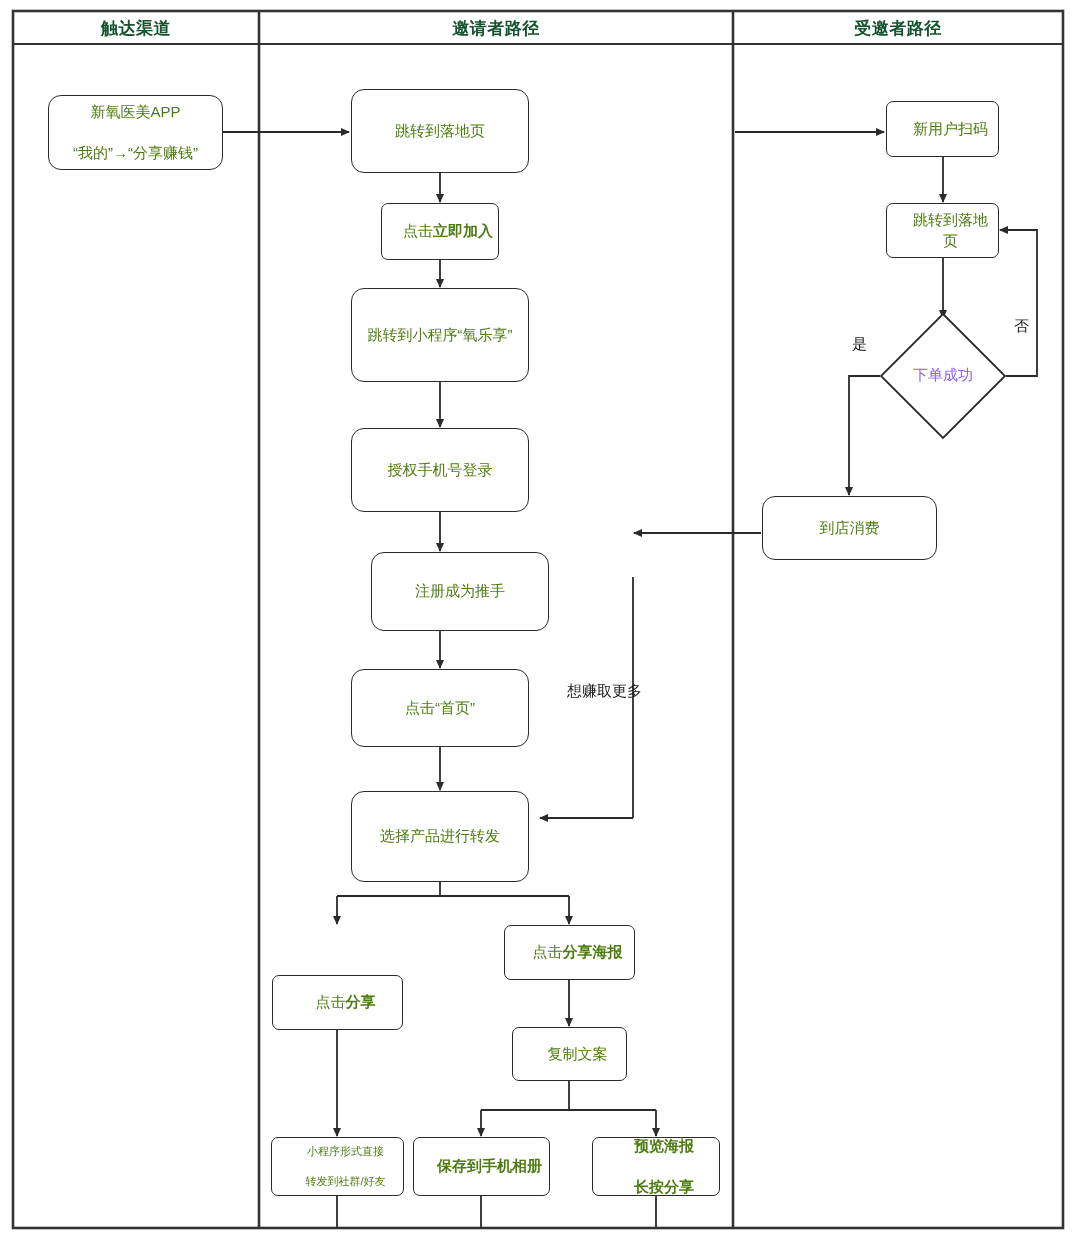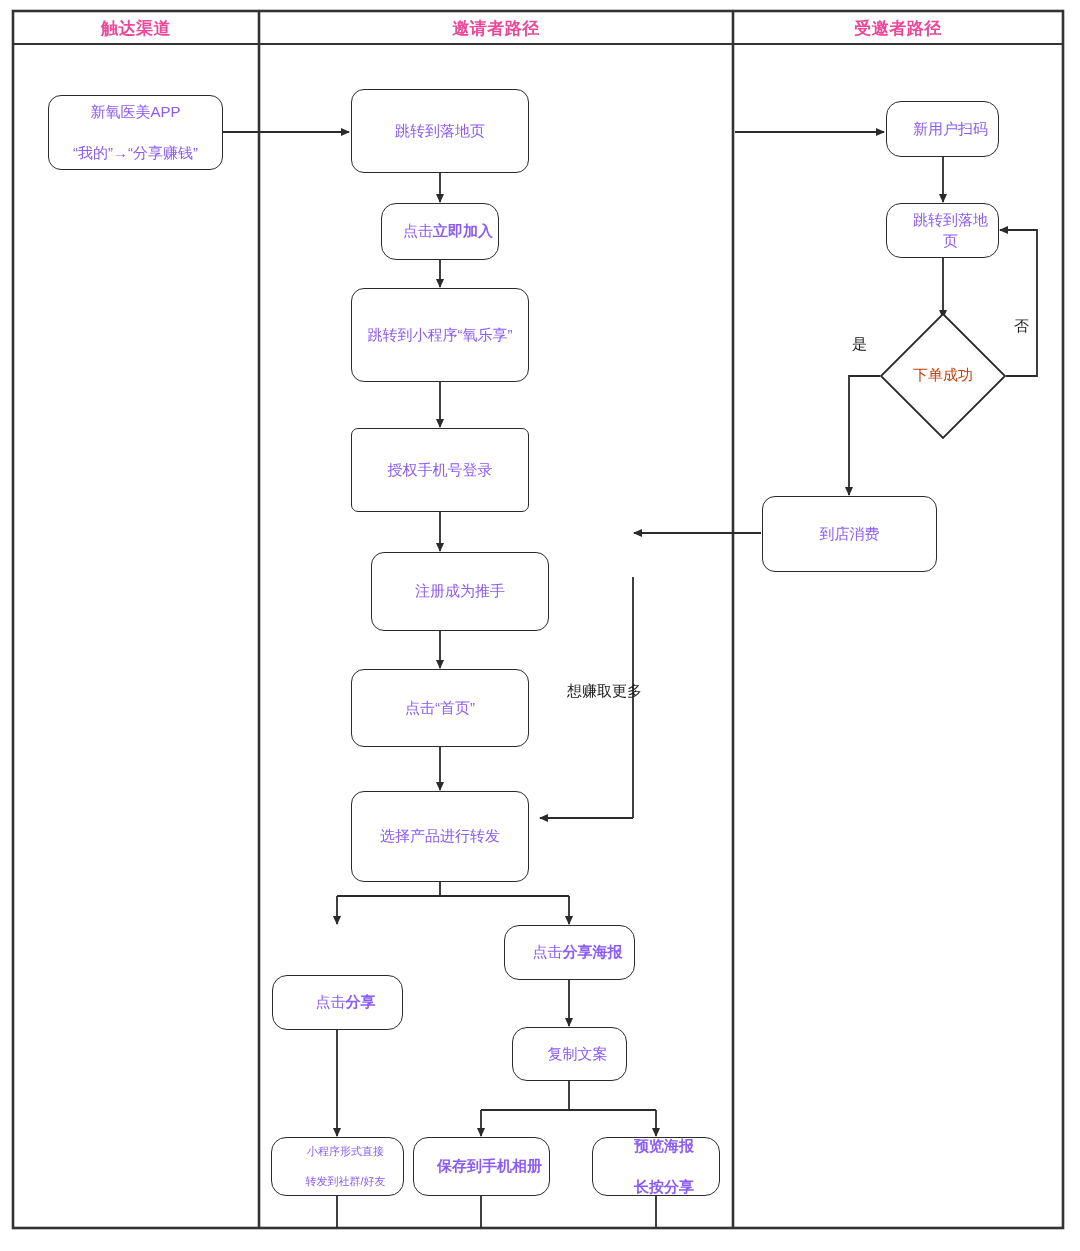--- a/index.html
+++ b/index.html
@@ -22,59 +22,59 @@
     position: absolute;
     left: 0;
     top: 0;
     width: 1080px;
     height: 1251px;
   }
   .lane-header-label {
     position: absolute;
     font-size: 17px;
     font-weight: bold;
-    color: #ec4899;
+    color: #14532d;
     text-align: center;
     white-space: nowrap;
     letter-spacing: 0.5px;
   }
   .node {
     position: absolute;
     box-sizing: border-box;
     border: 1.6px solid #2b2b2b;
     background: #ffffff;
     display: flex;
     align-items: center;
     justify-content: center;
     text-align: center;
     font-size: 15px;
     line-height: 1.35;
-    color: #8b5cf6;
+    color: #4d7c0f;
     padding: 2px 4px;
   }
   .node.rounded {
     border-radius: 13px;
   }
   .node.rounded-sm {
-    border-radius: 15px;
+    border-radius: 7px;
     padding-left: 20px;
   }
   .node .inner {
     width: 100%;
     white-space: pre-line;
   }
   .node b { font-weight: bold; }
   .node.allbold { font-weight: bold; }
   .diamond-wrap {
     position: absolute;
   }
   .diamond-label {
     position: absolute;
     font-size: 15px;
-    color: #c2410c;
+    color: #8b5cf6;
     text-align: center;
     white-space: nowrap;
   }
   .edge-label {
     position: absolute;
     font-size: 15px;
     color: #1a1a1a;
     white-space: nowrap;
     background: transparent;
   }
@@ -167,21 +167,21 @@
   </div>
 
   <div class="node rounded-sm" style="left:381px; top:203px; width:118px; height:57px;">
     <span class="inner"><span>点击</span><b>立即加入</b></span>
   </div>
 
   <div class="node rounded" style="left:351px; top:288px; width:178px; height:94px;">
     <span class="inner">跳转到小程序“氧乐享”</span>
   </div>
 
-  <div class="node rounded" style="left:351px; top:428px; width:178px; height:84px;border-radius:7px;">
+  <div class="node rounded" style="left:351px; top:428px; width:178px; height:84px;">
     <span class="inner">授权手机号登录</span>
   </div>
 
   <div class="node rounded" style="left:371px; top:552px; width:178px; height:79px;">
     <span class="inner">注册成为推手</span>
   </div>
 
   <div class="node rounded" style="left:351px; top:669px; width:178px; height:78px;">
     <span class="inner">点击“首页”</span>
   </div>
@@ -229,21 +229,21 @@
     <span class="inner">跳转到落地页</span>
   </div>
 
   <div class="diamond-wrap" style="left:879px; top:312px; width:128px; height:128px;">
     <svg width="128" height="128" viewBox="0 0 128 128">
       <polygon points="64,2 126,64 64,126 2,64" fill="#ffffff" stroke="#2b2b2b" stroke-width="1.8"></polygon>
     </svg>
     <div class="diamond-label" style="left:0; top:54px; width:128px;">下单成功</div>
   </div>
 
-  <div class="node rounded" style="left:762px; top:496px; width:175px; height:76px;">
+  <div class="node rounded" style="left:762px; top:496px; width:175px; height:64px;">
     <span class="inner">到店消费</span>
   </div>
 
   <div class="edge-label" style="left:567px; top:682px;">想赚取更多</div>
 
   <div class="edge-label" style="left:852px; top:335px;">是</div>
 
   <div class="edge-label" style="left:1014px; top:317px;">否</div>
 
 </div>

